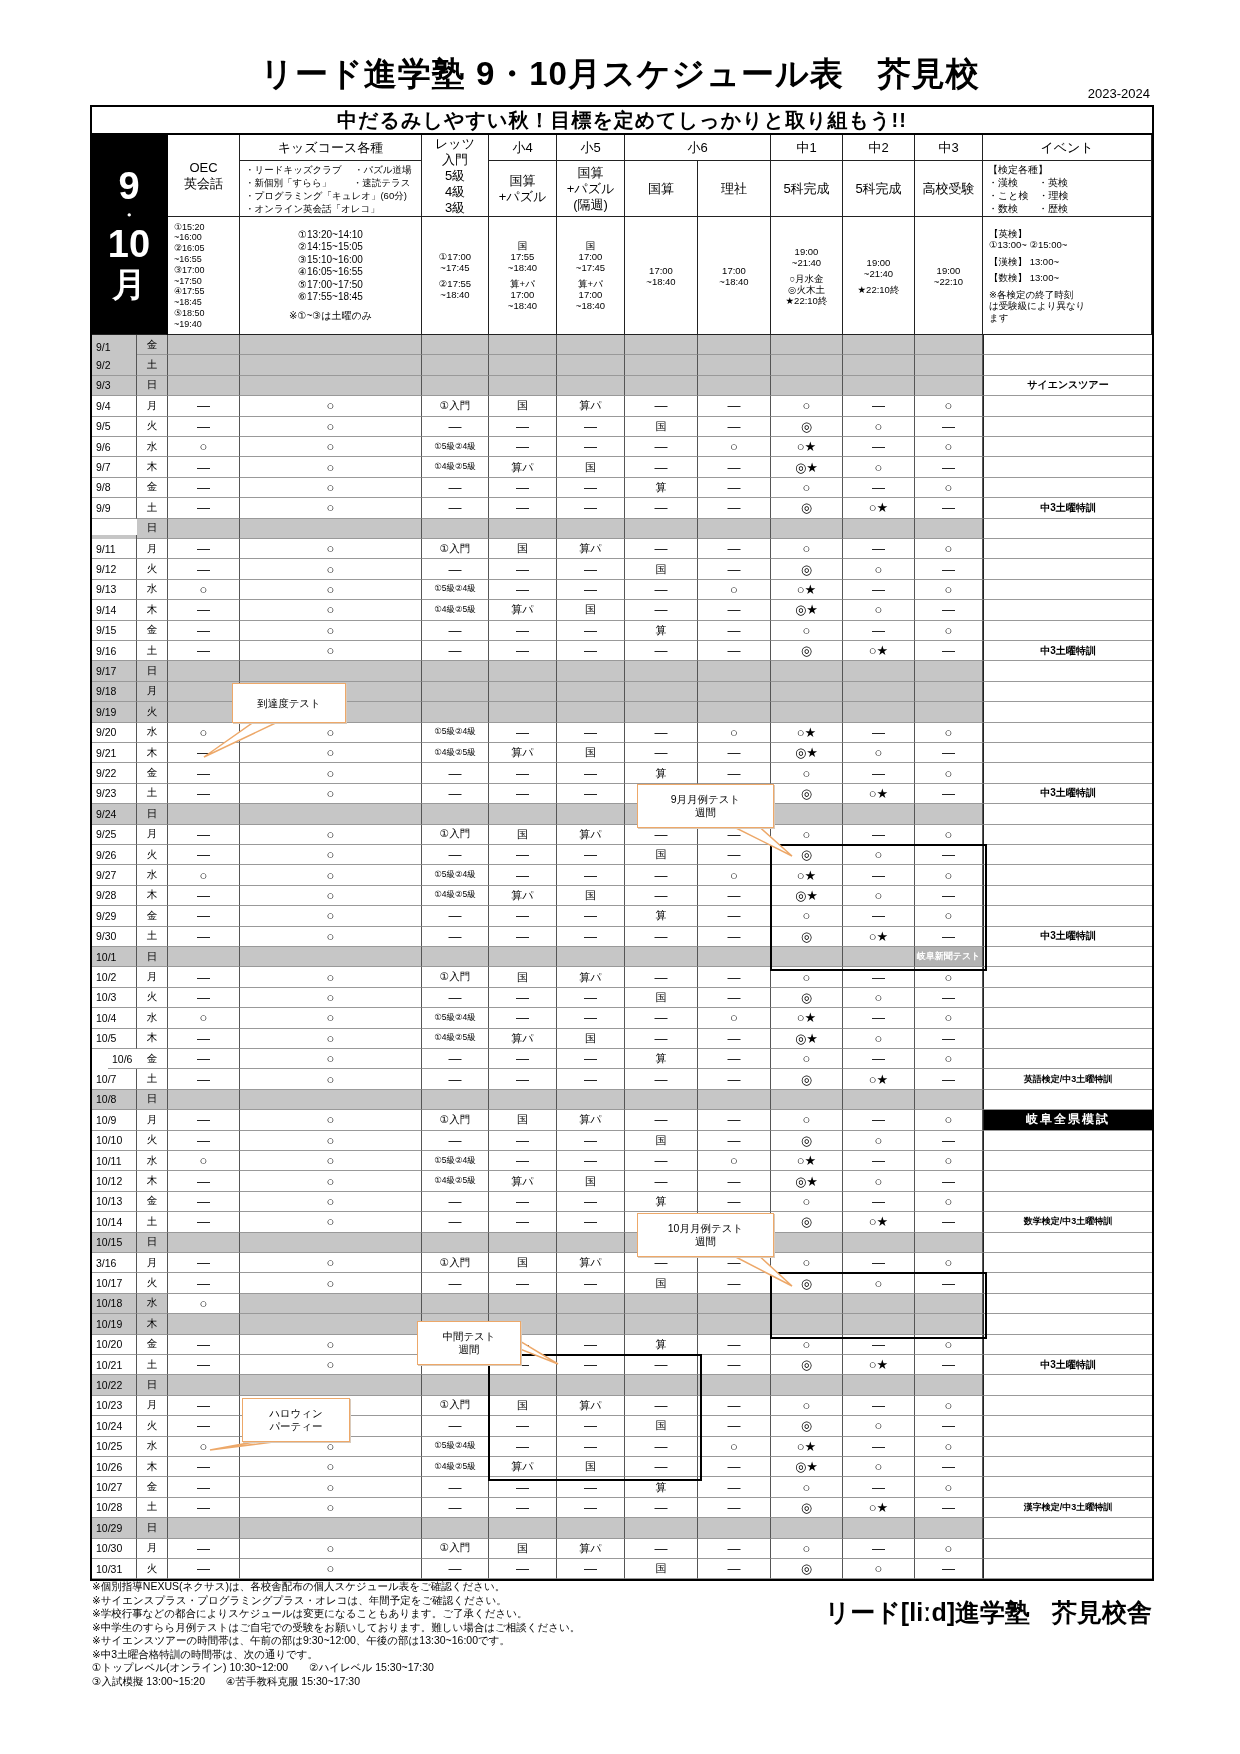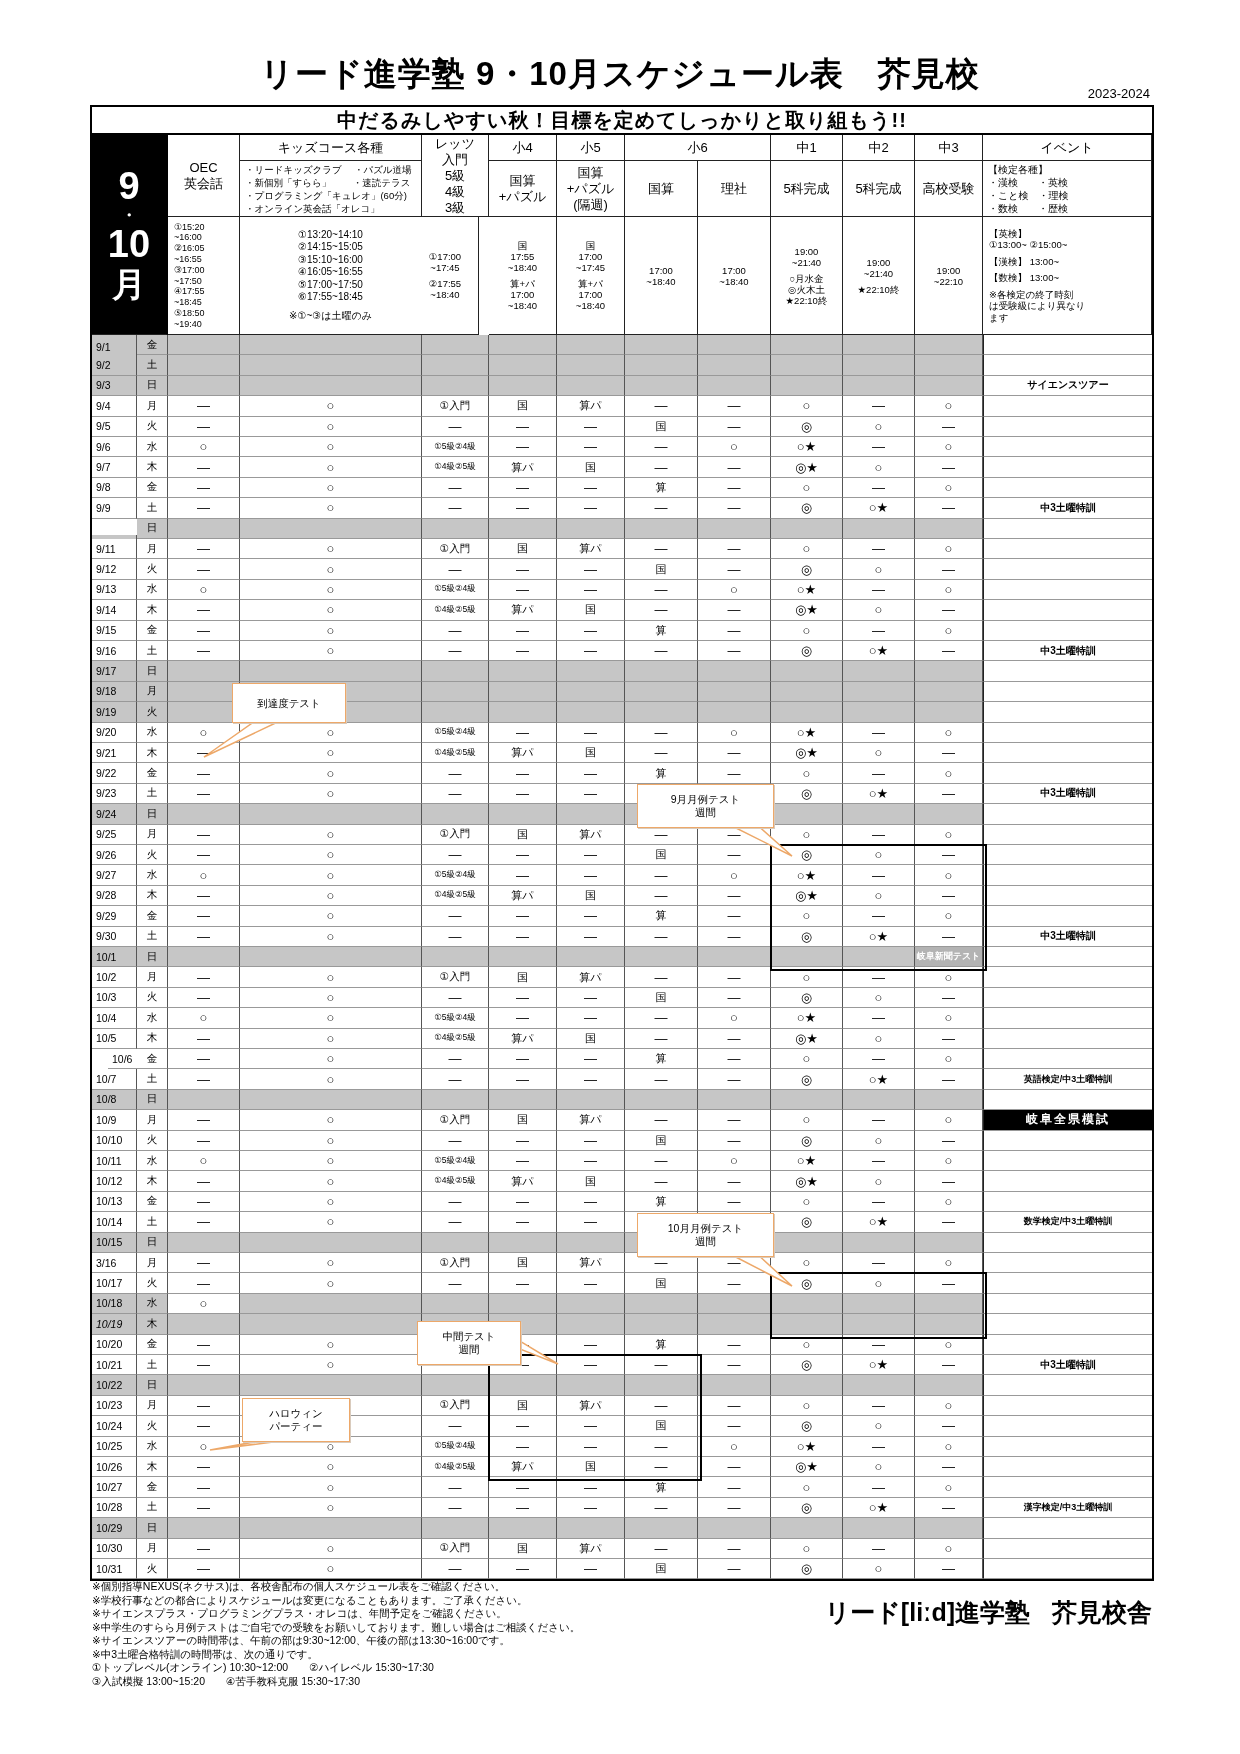--- a/index.html
+++ b/index.html
@@ -134,21 +134,21 @@
       </div>
       <div class="cell times hcell" style="left: 148px; top: 110px; width: 182px; height: 118px; font-size: 10px; line-height: 12.5px;">
         <div>①13:20~14:10</div>
         <div>②14:15~15:05</div>
         <div>③15:10~16:00</div>
         <div>④16:05~16:55</div>
         <div>⑤17:00~17:50</div>
         <div>⑥17:55~18:45</div>
         <div style="margin-top: 6px;">※①~③は土曜のみ</div>
       </div>
-      <div class="cell times hcell" style="left: 320px; top: 110px; width: 67px; height: 118px;">
+      <div class="cell times hcell" style="left: 330px; top: 110px; width: 67px; height: 118px;">
         <div>①17:00</div>
         <div>~17:45</div>
         <div class="sp"></div>
         <div>②17:55</div>
         <div>~18:40</div>
       </div>
       <div class="cell times hcell" style="left: 397px; top: 110px; width: 68px; height: 118px;">
         <div>国</div>
         <div>17:55</div>
         <div>~18:40</div>
@@ -823,21 +823,21 @@
       <div class="cell sym gray" style="left: 148px; top: 1186.8px; width: 182px; height: 20.4px;"></div>
       <div class="cell sym gray" style="left: 330px; top: 1186.8px; width: 67px; height: 20.4px;"></div>
       <div class="cell sym gray" style="left: 397px; top: 1186.8px; width: 68px; height: 20.4px;"></div>
       <div class="cell sym gray" style="left: 465px; top: 1186.8px; width: 68px; height: 20.4px;"></div>
       <div class="cell sym gray" style="left: 533px; top: 1186.8px; width: 73px; height: 20.4px;"></div>
       <div class="cell sym gray" style="left: 606px; top: 1186.8px; width: 73px; height: 20.4px;"></div>
       <div class="cell sym gray" style="left: 679px; top: 1186.8px; width: 72px; height: 20.4px;"></div>
       <div class="cell sym gray" style="left: 751px; top: 1186.8px; width: 72px; height: 20.4px;"></div>
       <div class="cell sym gray" style="left: 823px; top: 1186.8px; width: 68px; height: 20.4px;"></div>
       <div class="cell evc" style="left: 891px; top: 1186.8px; width: 169px; height: 20.4px; border-right: none;"></div>
-      <div class="cell datec gray" style="left: 0px; top: 1207.2px; width: 45px; height: 20.4px; font-style: italic;">10/19</div>
+      <div class="cell datec gray" style="left: 0px; top: 1207.2px; width: 45px; height: 20.4px;">10/19</div>
       <div class="cell dayc gray" style="left: 45px; top: 1207.2px; width: 31px; height: 20.4px;">木</div>
       <div class="cell sym gray" style="left: 76px; top: 1207.2px; width: 72px; height: 20.4px;"></div>
       <div class="cell sym gray" style="left: 148px; top: 1207.2px; width: 182px; height: 20.4px;"></div>
       <div class="cell sym gray" style="left: 330px; top: 1207.2px; width: 67px; height: 20.4px;"></div>
       <div class="cell sym gray" style="left: 397px; top: 1207.2px; width: 68px; height: 20.4px;"></div>
       <div class="cell sym gray" style="left: 465px; top: 1207.2px; width: 68px; height: 20.4px;"></div>
       <div class="cell sym gray" style="left: 533px; top: 1207.2px; width: 73px; height: 20.4px;"></div>
       <div class="cell sym gray" style="left: 606px; top: 1207.2px; width: 73px; height: 20.4px;"></div>
       <div class="cell sym gray" style="left: 679px; top: 1207.2px; width: 72px; height: 20.4px;"></div>
       <div class="cell sym gray" style="left: 751px; top: 1207.2px; width: 72px; height: 20.4px;"></div>
@@ -1025,22 +1025,22 @@
         <div>週間</div>
       </div>
       <div class="callout" style="left: 150px; top: 1291px; width: 106px; height: 42px;">
         <div>ハロウィン</div>
         <div>パーティー</div>
       </div>
     </div>
 
   <div id="footnotes">
     <div>※個別指導NEXUS(ネクサス)は、各校舎配布の個人スケジュール表をご確認ください。</div>
+    <div>※サイエンスプラス・プログラミングプラス・オレコは、年間予定をご確認ください。</div>
     <div>※学校行事などの都合によりスケジュールは変更になることもあります。ご了承ください。</div>
-    <div>※サイエンスプラス・プログラミングプラス・オレコは、年間予定をご確認ください。</div>
     <div>※中学生のすらら月例テストはご自宅での受験をお願いしております。難しい場合はご相談ください。</div>
     <div>※サイエンスツアーの時間帯は、午前の部は9:30~12:00、午後の部は13:30~16:00です。</div>
     <div>※中3土曜合格特訓の時間帯は、次の通りです。</div>
     <div>①トップレベル(オンライン)  10:30~12:00　　②ハイレベル  15:30~17:30</div>
     <div>③入試模擬  13:00~15:20　　④苦手教科克服  15:30~17:30</div>
   </div>
 
   <div id="logo">
     <span class="brand">リード[liːd]進学塾</span><span class="school">芥見校舎</span>
   </div>

